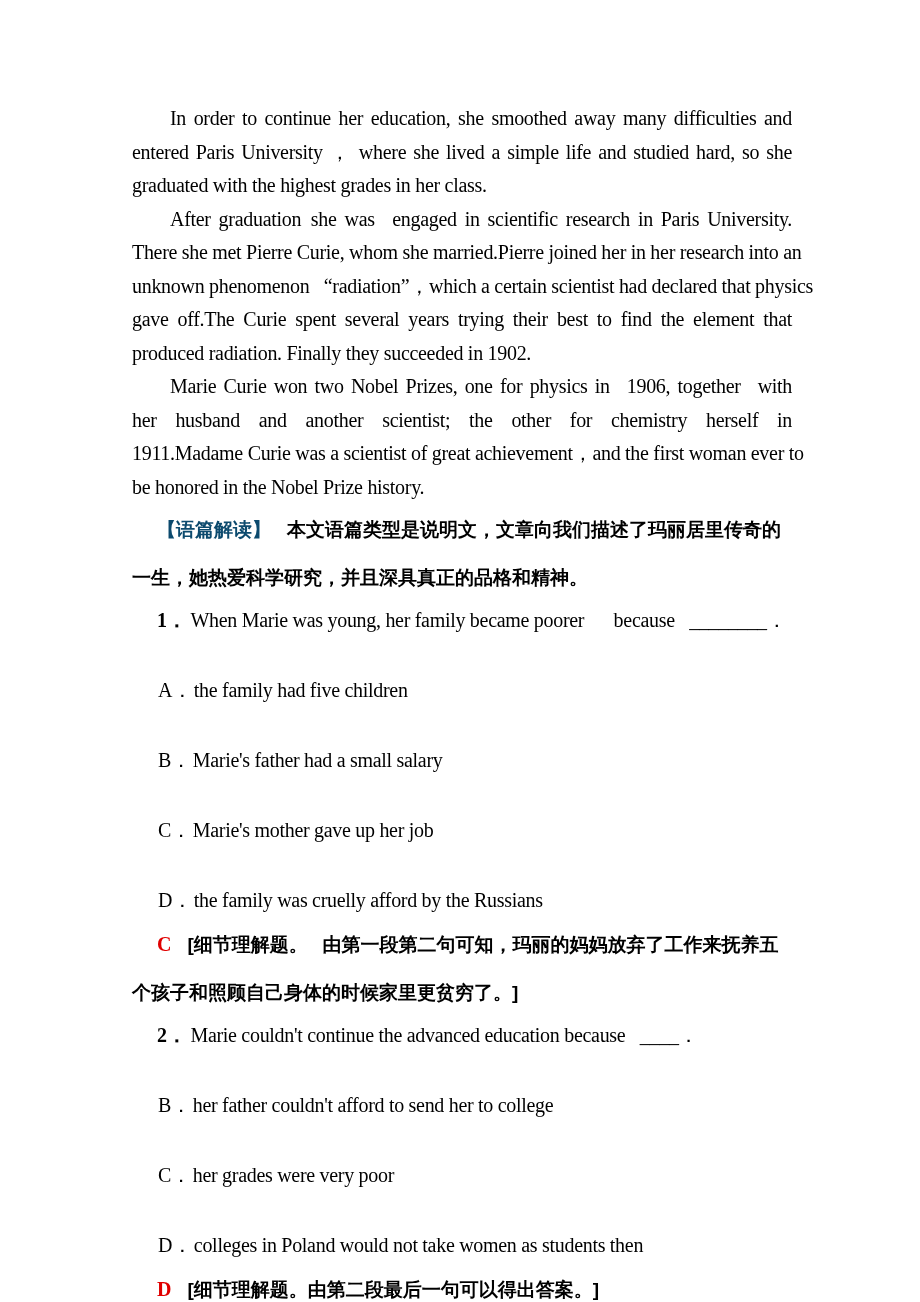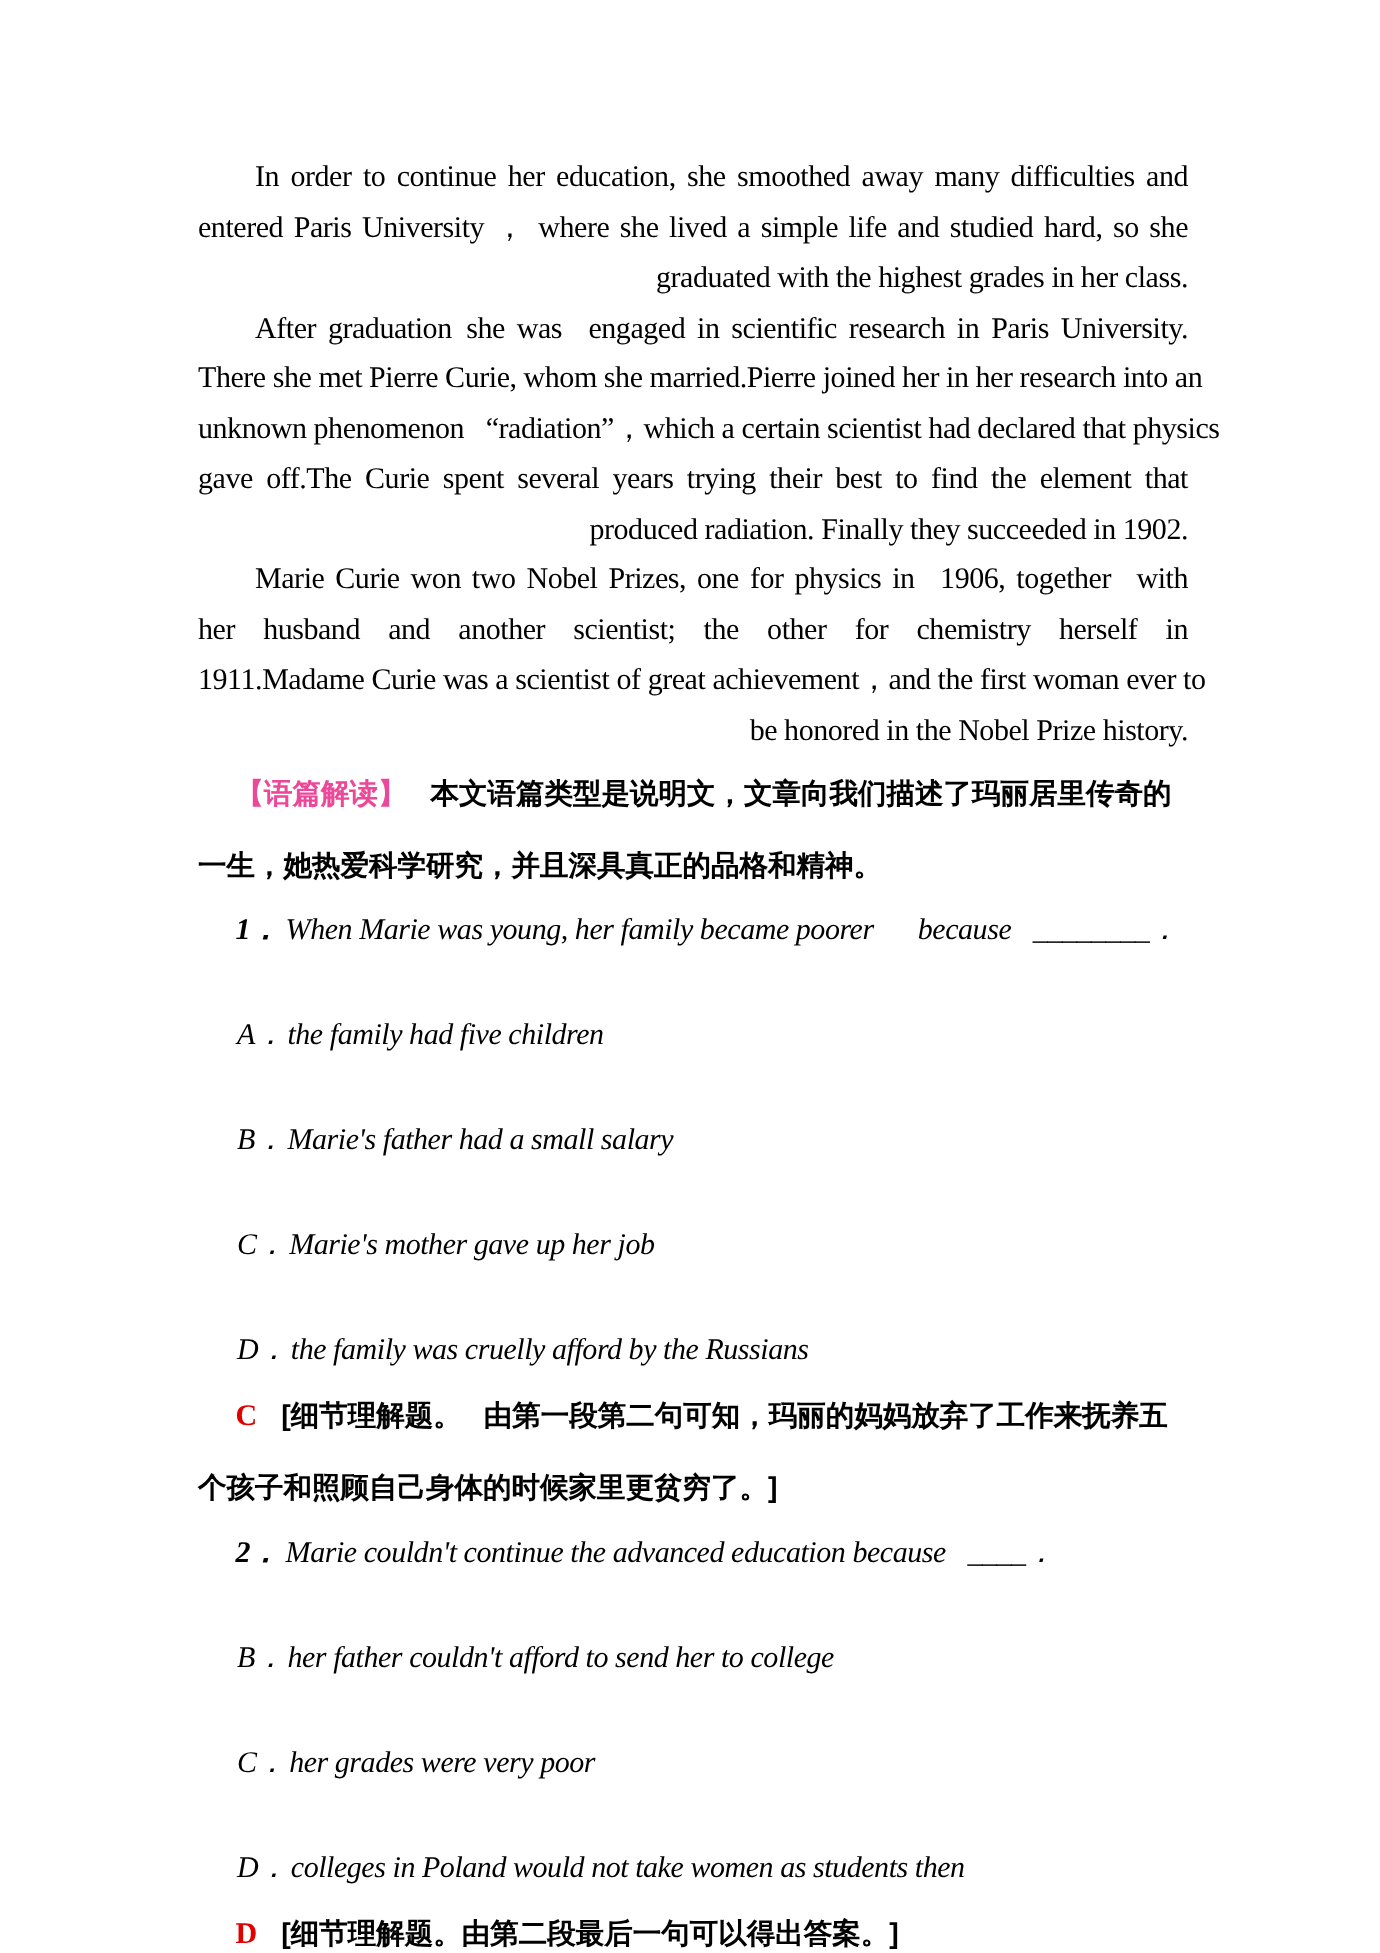--- a/index.html
+++ b/index.html
@@ -15,35 +15,35 @@
     overflow: hidden;
   }
   
   .en {
     font-size: 20px;
     line-height: 33.5px;
     letter-spacing: -0.3px;
     white-space: nowrap;
   }
   .jl { text-align: justify; text-align-last: justify; }
-  .ll { text-align: right; }
+  .ll { text-align: left; }
   .ind { text-indent: 38px; }
   
   .cn {
     font-family: "Liberation Sans", "DejaVu Sans", sans-serif;
     font-weight: 600;
     font-size: 19px;
     line-height: 48px;
     white-space: nowrap;
   }
   .cn-block { margin-top: 2px; }
   .cn-first { padding-left: 25px; }
   .label-magenta { color: #ee00ee; margin-right: 16px; }
   
-  .qline { font-size: 20px; line-height: 36px; white-space: nowrap; letter-spacing: -0.3px; font-style: italic; }
+  .qline { font-size: 20px; line-height: 36px; white-space: nowrap; letter-spacing: -0.3px; }
   .stem { padding-left: 25px; }
   .qnum { font-weight: bold; margin-right: 4px; }
   .opt { padding-left: 26px; margin-top: 34px; }
   .opt-letter { margin-right: 2px; }
   
   .ans-letter {
     font-family: "Liberation Serif", "DejaVu Serif", serif;
     font-weight: bold;
     color: #e00000;
     margin-right: 16px;
@@ -67,21 +67,21 @@
     <div class="en ll">produced radiation. Finally they succeeded in 1902.</div>
 
     <div class="en jl ind">Marie Curie won two Nobel Prizes, one for physics in  1906, together  with</div>
     <div class="en jl">her husband and another scientist; the other for chemistry herself in</div>
     <div class="en jl">1911.Madame Curie was a scientist of great achievement，and the first woman ever to</div>
     <div class="en ll">be honored in the Nobel Prize history.</div>
   </div>
 
   <div class="cn-block">
     <div class="cn cn-first">
-      <span class="label-magenta" style="color: #ec4899;">【语篇解读】</span><span>本文语篇类型是说明文，文章向我们描述了玛丽居里传奇的</span>
+      <span class="label-magenta" style="color: #0c4a6e;">【语篇解读】</span><span>本文语篇类型是说明文，文章向我们描述了玛丽居里传奇的</span>
     </div>
     <div class="cn">一生，她热爱科学研究，并且深具真正的品格和精神。</div>
   </div>
 
   <div>
     <div class="qline stem">
       <span class="qnum">1．</span><span>When Marie was young, her family became poorer  because  ________．</span>
     </div>
     <div class="qline opt">
       <span class="opt-letter">A．</span><span>the family had five children</span>

